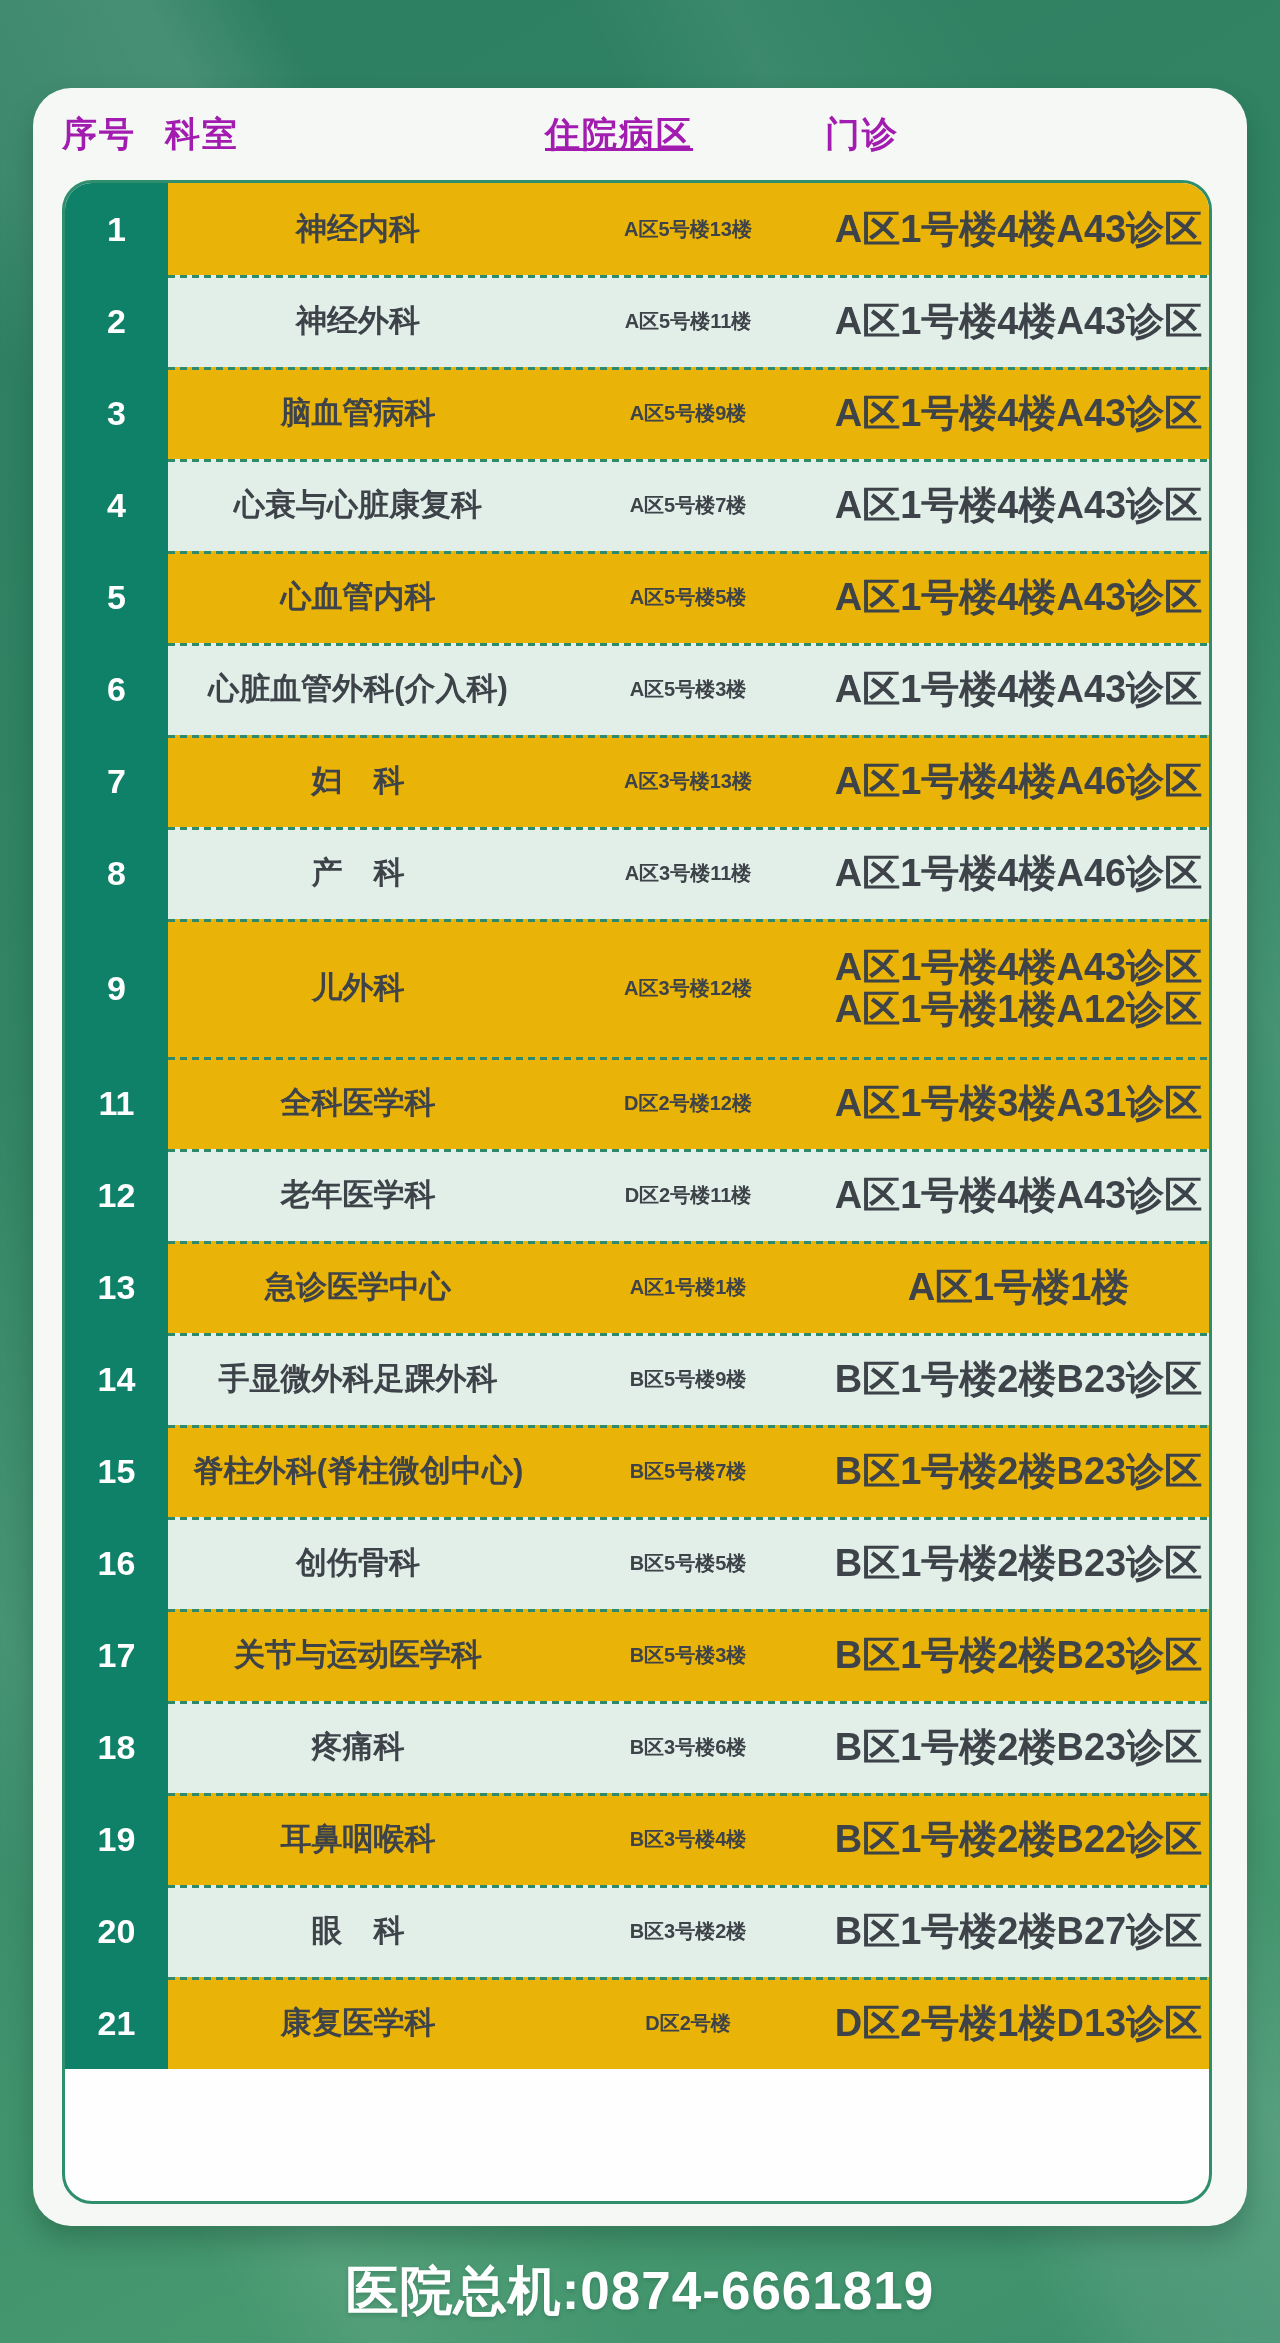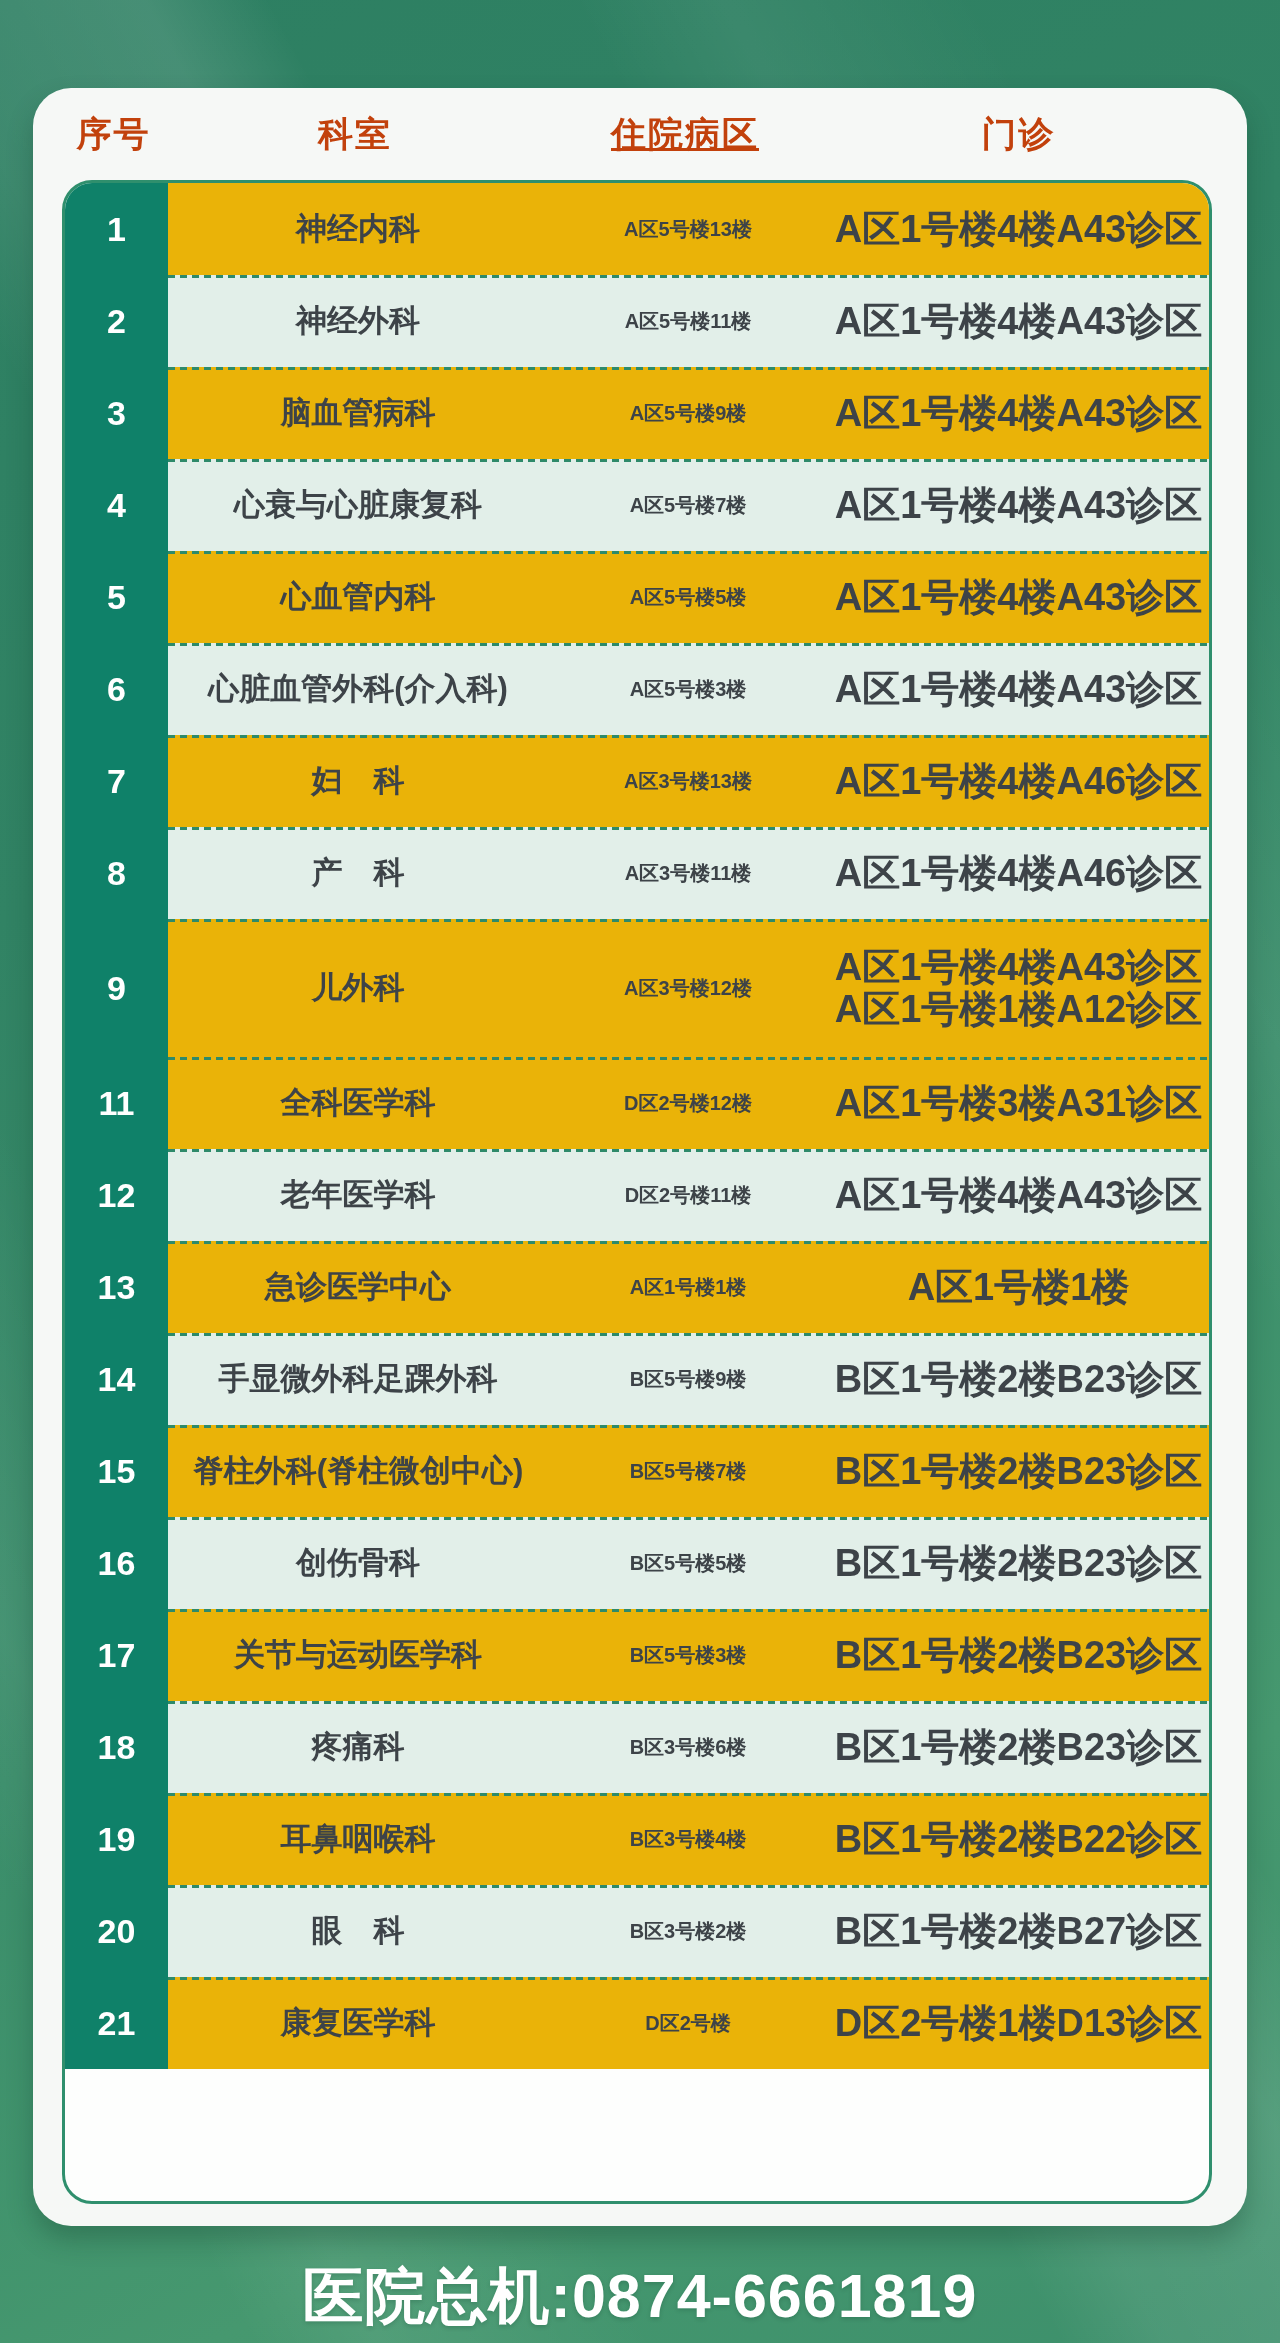--- a/index.html
+++ b/index.html
@@ -22,21 +22,21 @@
   .card {
     position:absolute; left:33px; top:88px; width:1214px; height:2138px;
     background:#f6f8f6; border-radius:38px;
     box-shadow: 0 14px 26px rgba(15,55,40,0.30);
   }
   .header-row {
     height:92px; display:flex; align-items:center;
     padding:0 35px 0 29px;
   }
   .h {
-    font-weight:800; font-size:35px; color:#c2410c; text-align:center;
+    font-weight:800; font-size:35px; color:#a21caf; 
     letter-spacing:2px;
   }
   .h-num   { width:103px; }
   .h-dept  { width:380px; }
   .h-ward  { width:280px;text-decoration:underline; }
   .h-clinic{ flex:1; }
   .table {
     margin:0 35px 0 29px; height:2024px;
     border:3px solid #2f8f6d; border-radius:30px; overflow:hidden;
     background:#fdfefd;
@@ -59,21 +59,21 @@
   }
   .dept, .ward, .clinic {
     font-weight:800; color:#3d4348; text-align:center;
   }
   .dept  { width:380px; font-size:31px; }
   .ward  { width:280px; font-size:20px; }
   .clinic{ flex:1; font-size:38px; line-height:42px; }
   .footer {
     position:absolute; left:0; right:0; top:2256px;
     text-align:center; color:#ffffff;
-    font-weight:800; font-size:61px; letter-spacing:1px;
+    font-weight:800; font-size:53px; letter-spacing:1px;
     text-shadow: 0 2px 4px rgba(0,40,25,0.18);
   }
 </style>
 </head>
 <body>
 
 <div class="page">
   <div class="card">
     <div class="header-row">
       <div class="h h-num">序号</div>

